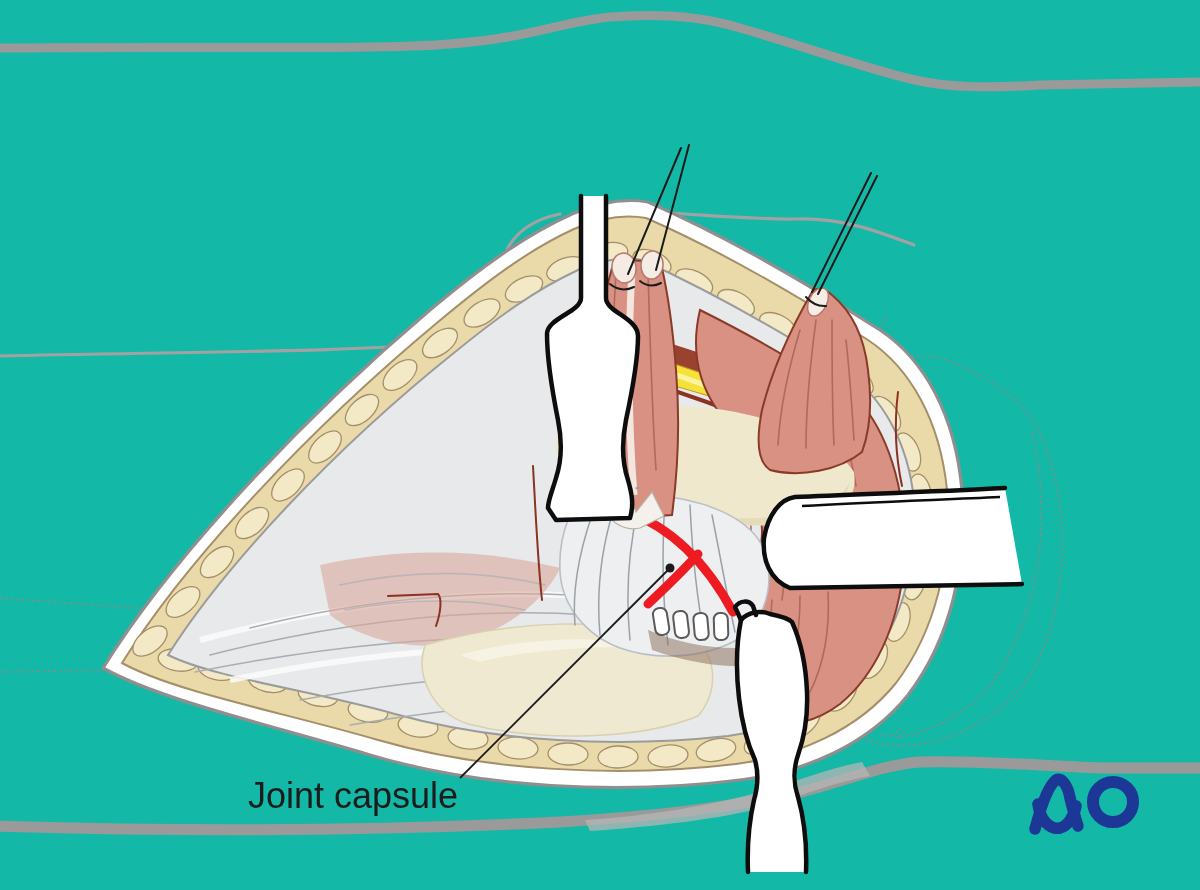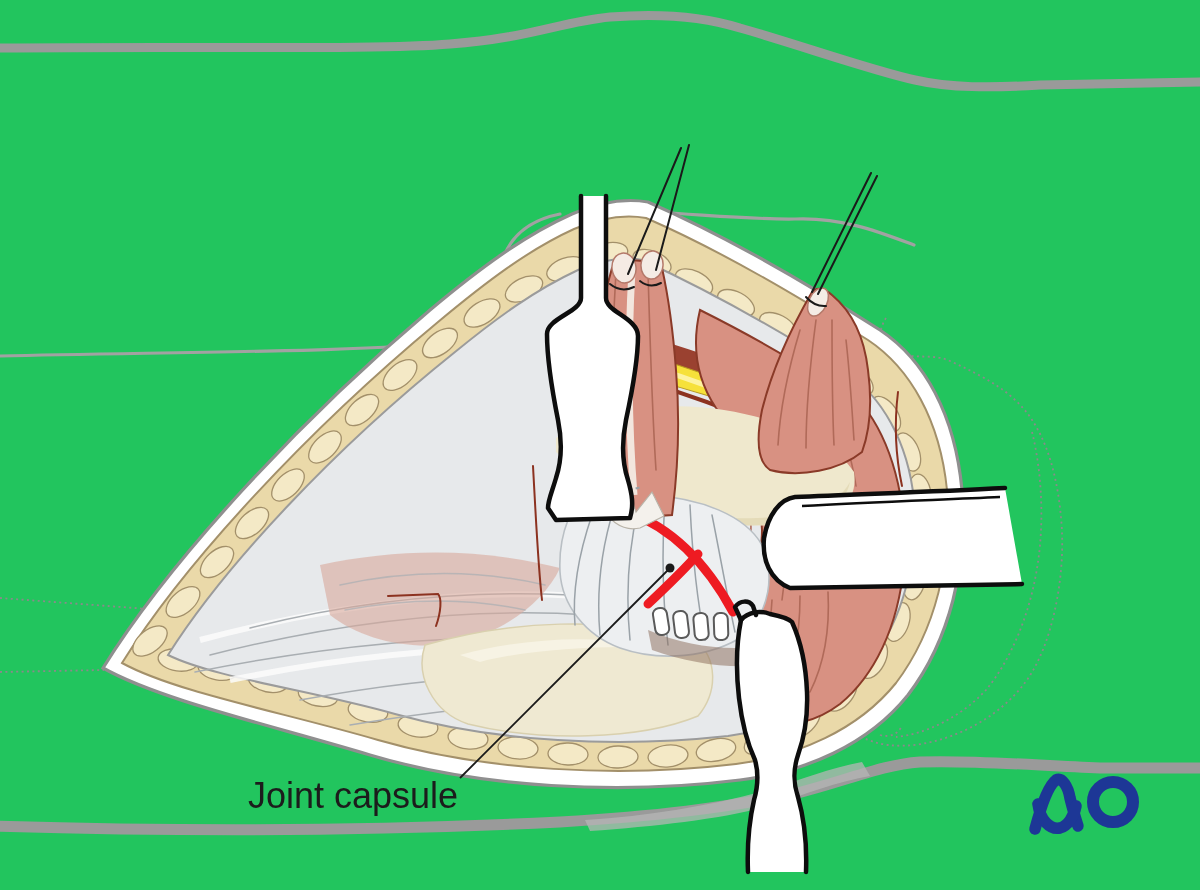--- a/index.html
+++ b/index.html
@@ -8,21 +8,21 @@
     --skin-line:#9a9a9a;
     --fat:#ead9a9;
     --fat-lobule:#f4e9c6;
     --muscle:#d89182;
     --nerve:#f6e13a;
     --bone:#efe8cd;
     --capsule:#edeff1;
     --label-text:#1c1c1c;
   }
   html,body{margin:0;padding:0;background:#fff;}
-  .stage{position:relative;width:1200px;height:890px;background:#22c55e;overflow:hidden;}
+  .stage{position:relative;width:1200px;height:890px;background:#14b8a6;overflow:hidden;}
   svg{position:absolute;inset:0;}
   .skinline{stroke:var(--skin-line);fill:none;stroke-linecap:round;}
   .crease{stroke:#a2a2a2;fill:none;stroke-linecap:round;}
   .dotted{stroke:#8a8a8a;fill:none;stroke-dasharray:2 3.4;stroke-width:1.8;}
   .fatband{fill:var(--fat);stroke:#a3906a;stroke-width:2;}
   .lobule{fill:var(--fat-lobule);stroke:#a3906a;stroke-width:1.3;}
   .musclefill{fill:var(--muscle);stroke:#8a3a28;stroke-width:2;}
   .fiber{stroke:#b06a59;stroke-width:1.6;fill:none;stroke-linecap:round;}
   .capfiber{stroke:#9aa2a8;stroke-width:1.5;fill:none;stroke-linecap:round;}
   .fascia-line{stroke:#a9aeb2;stroke-width:1.5;fill:none;stroke-linecap:round;}

